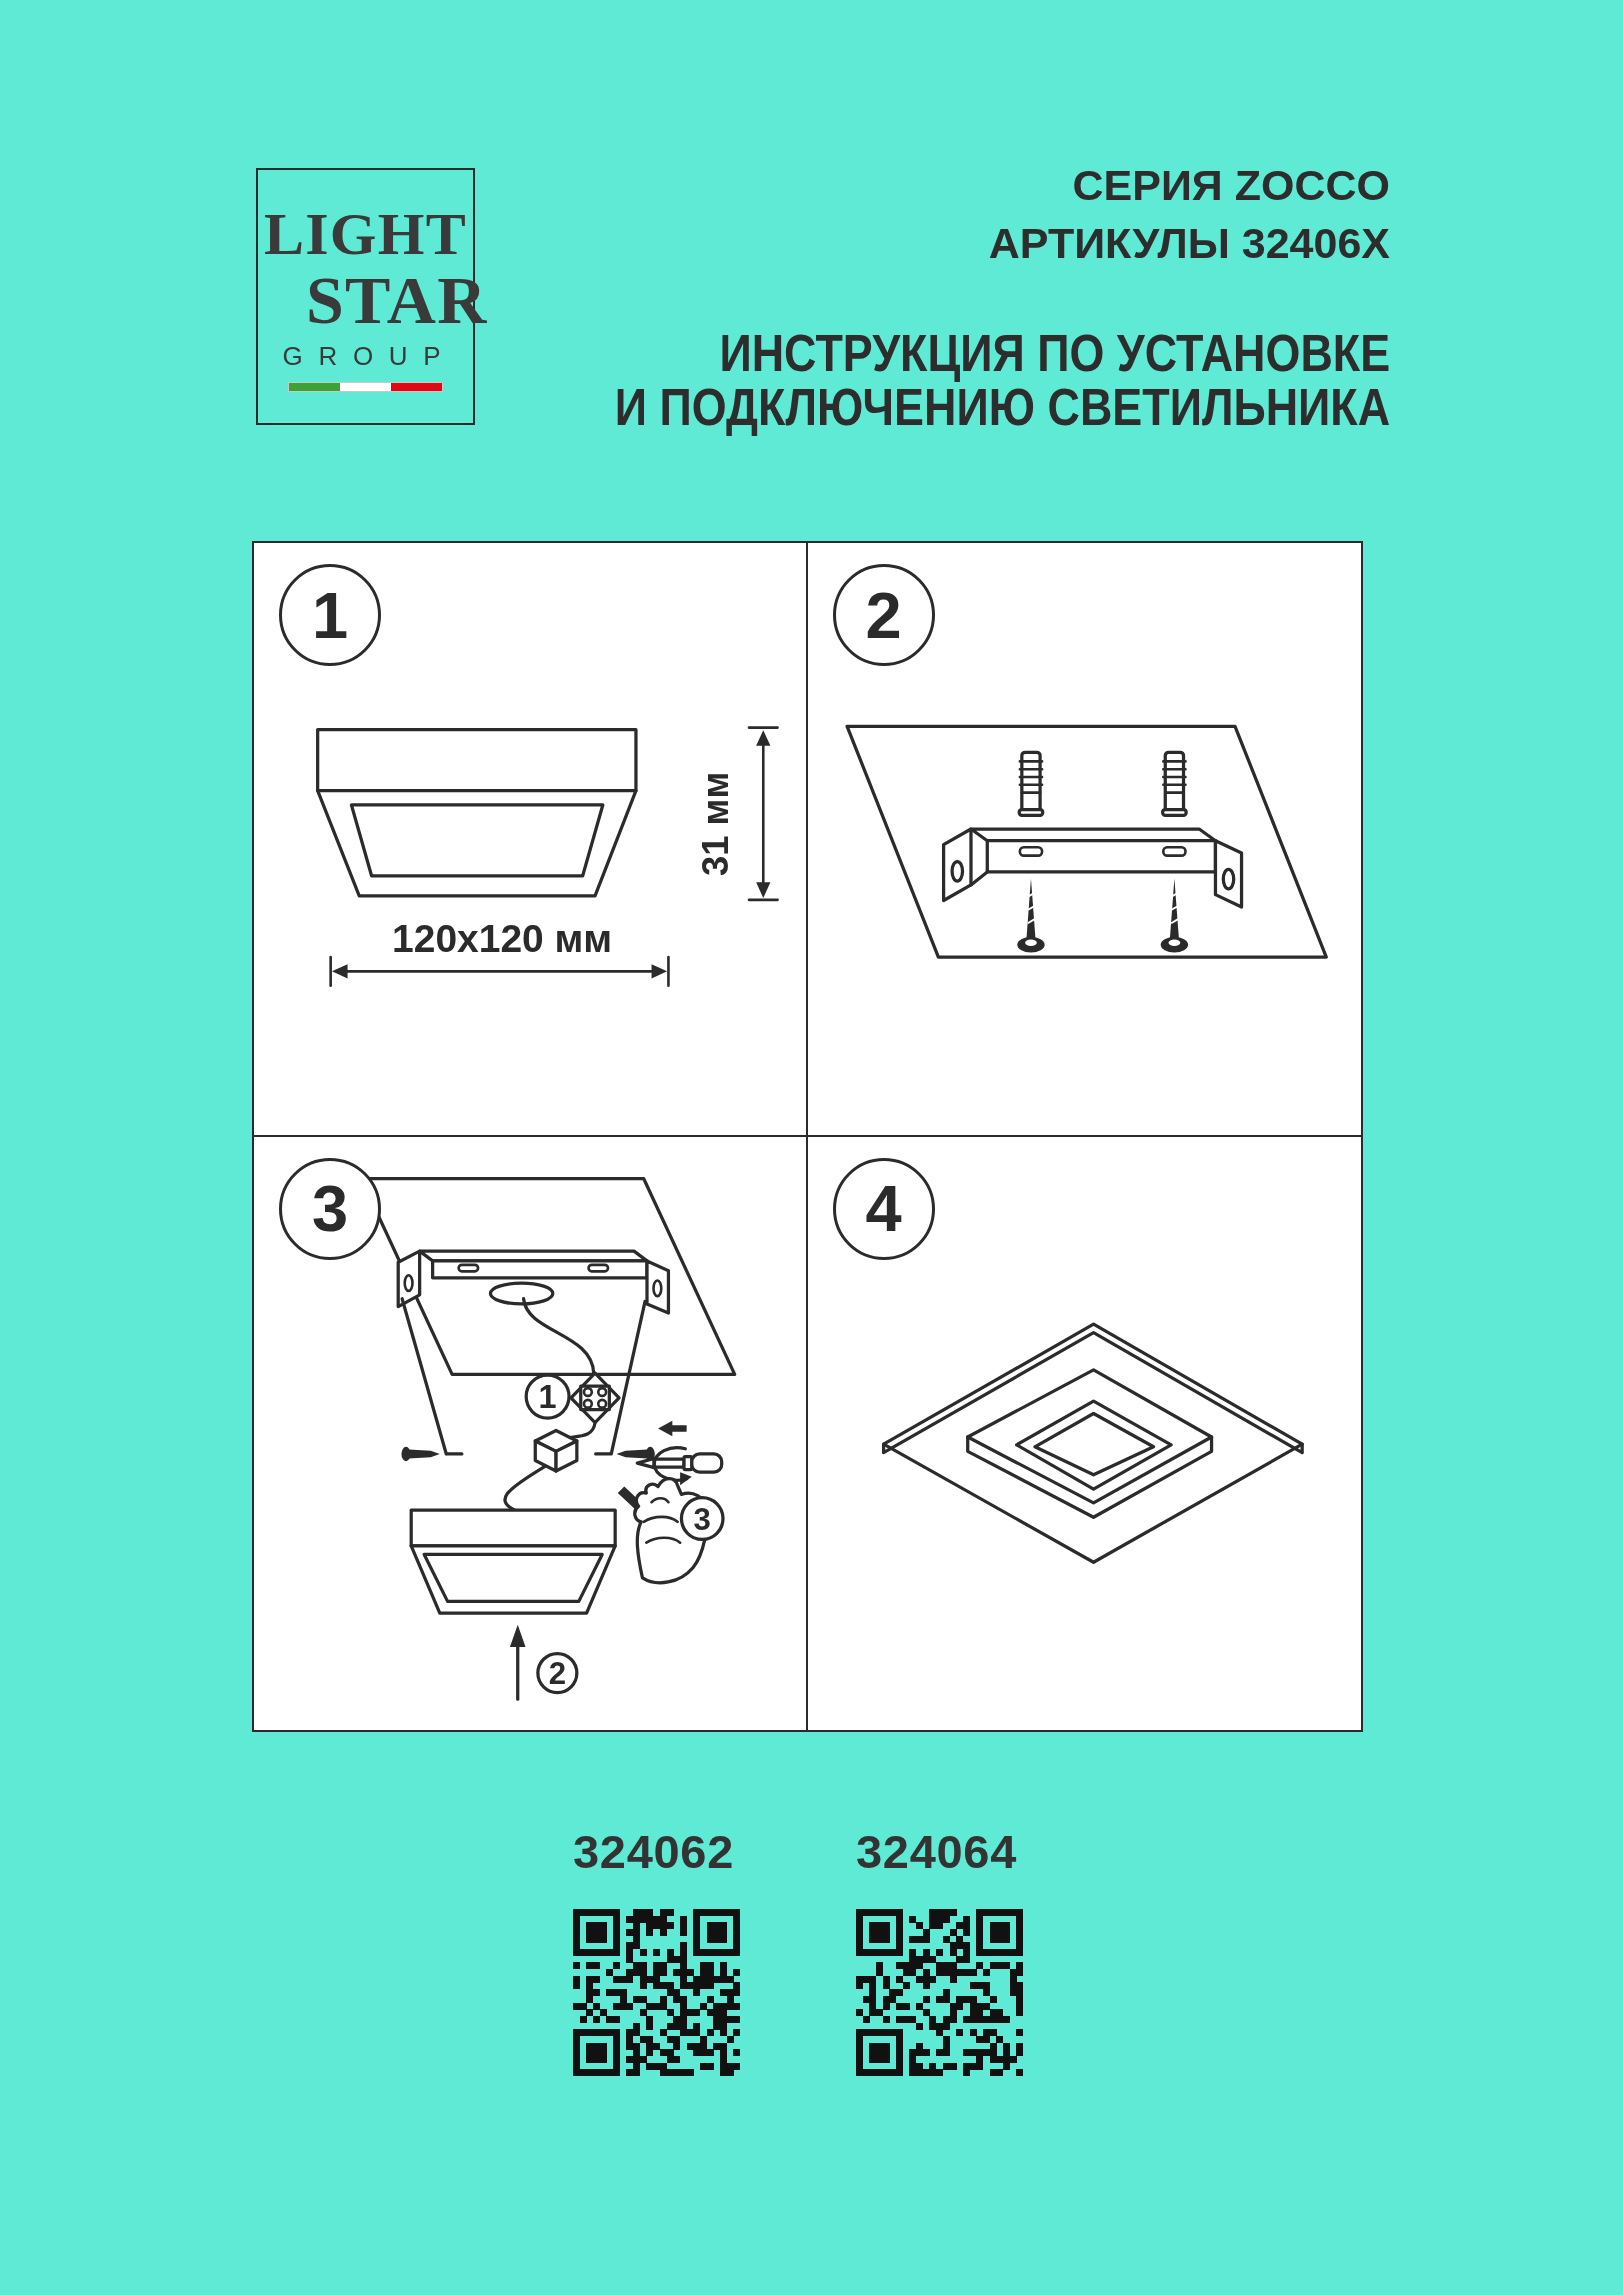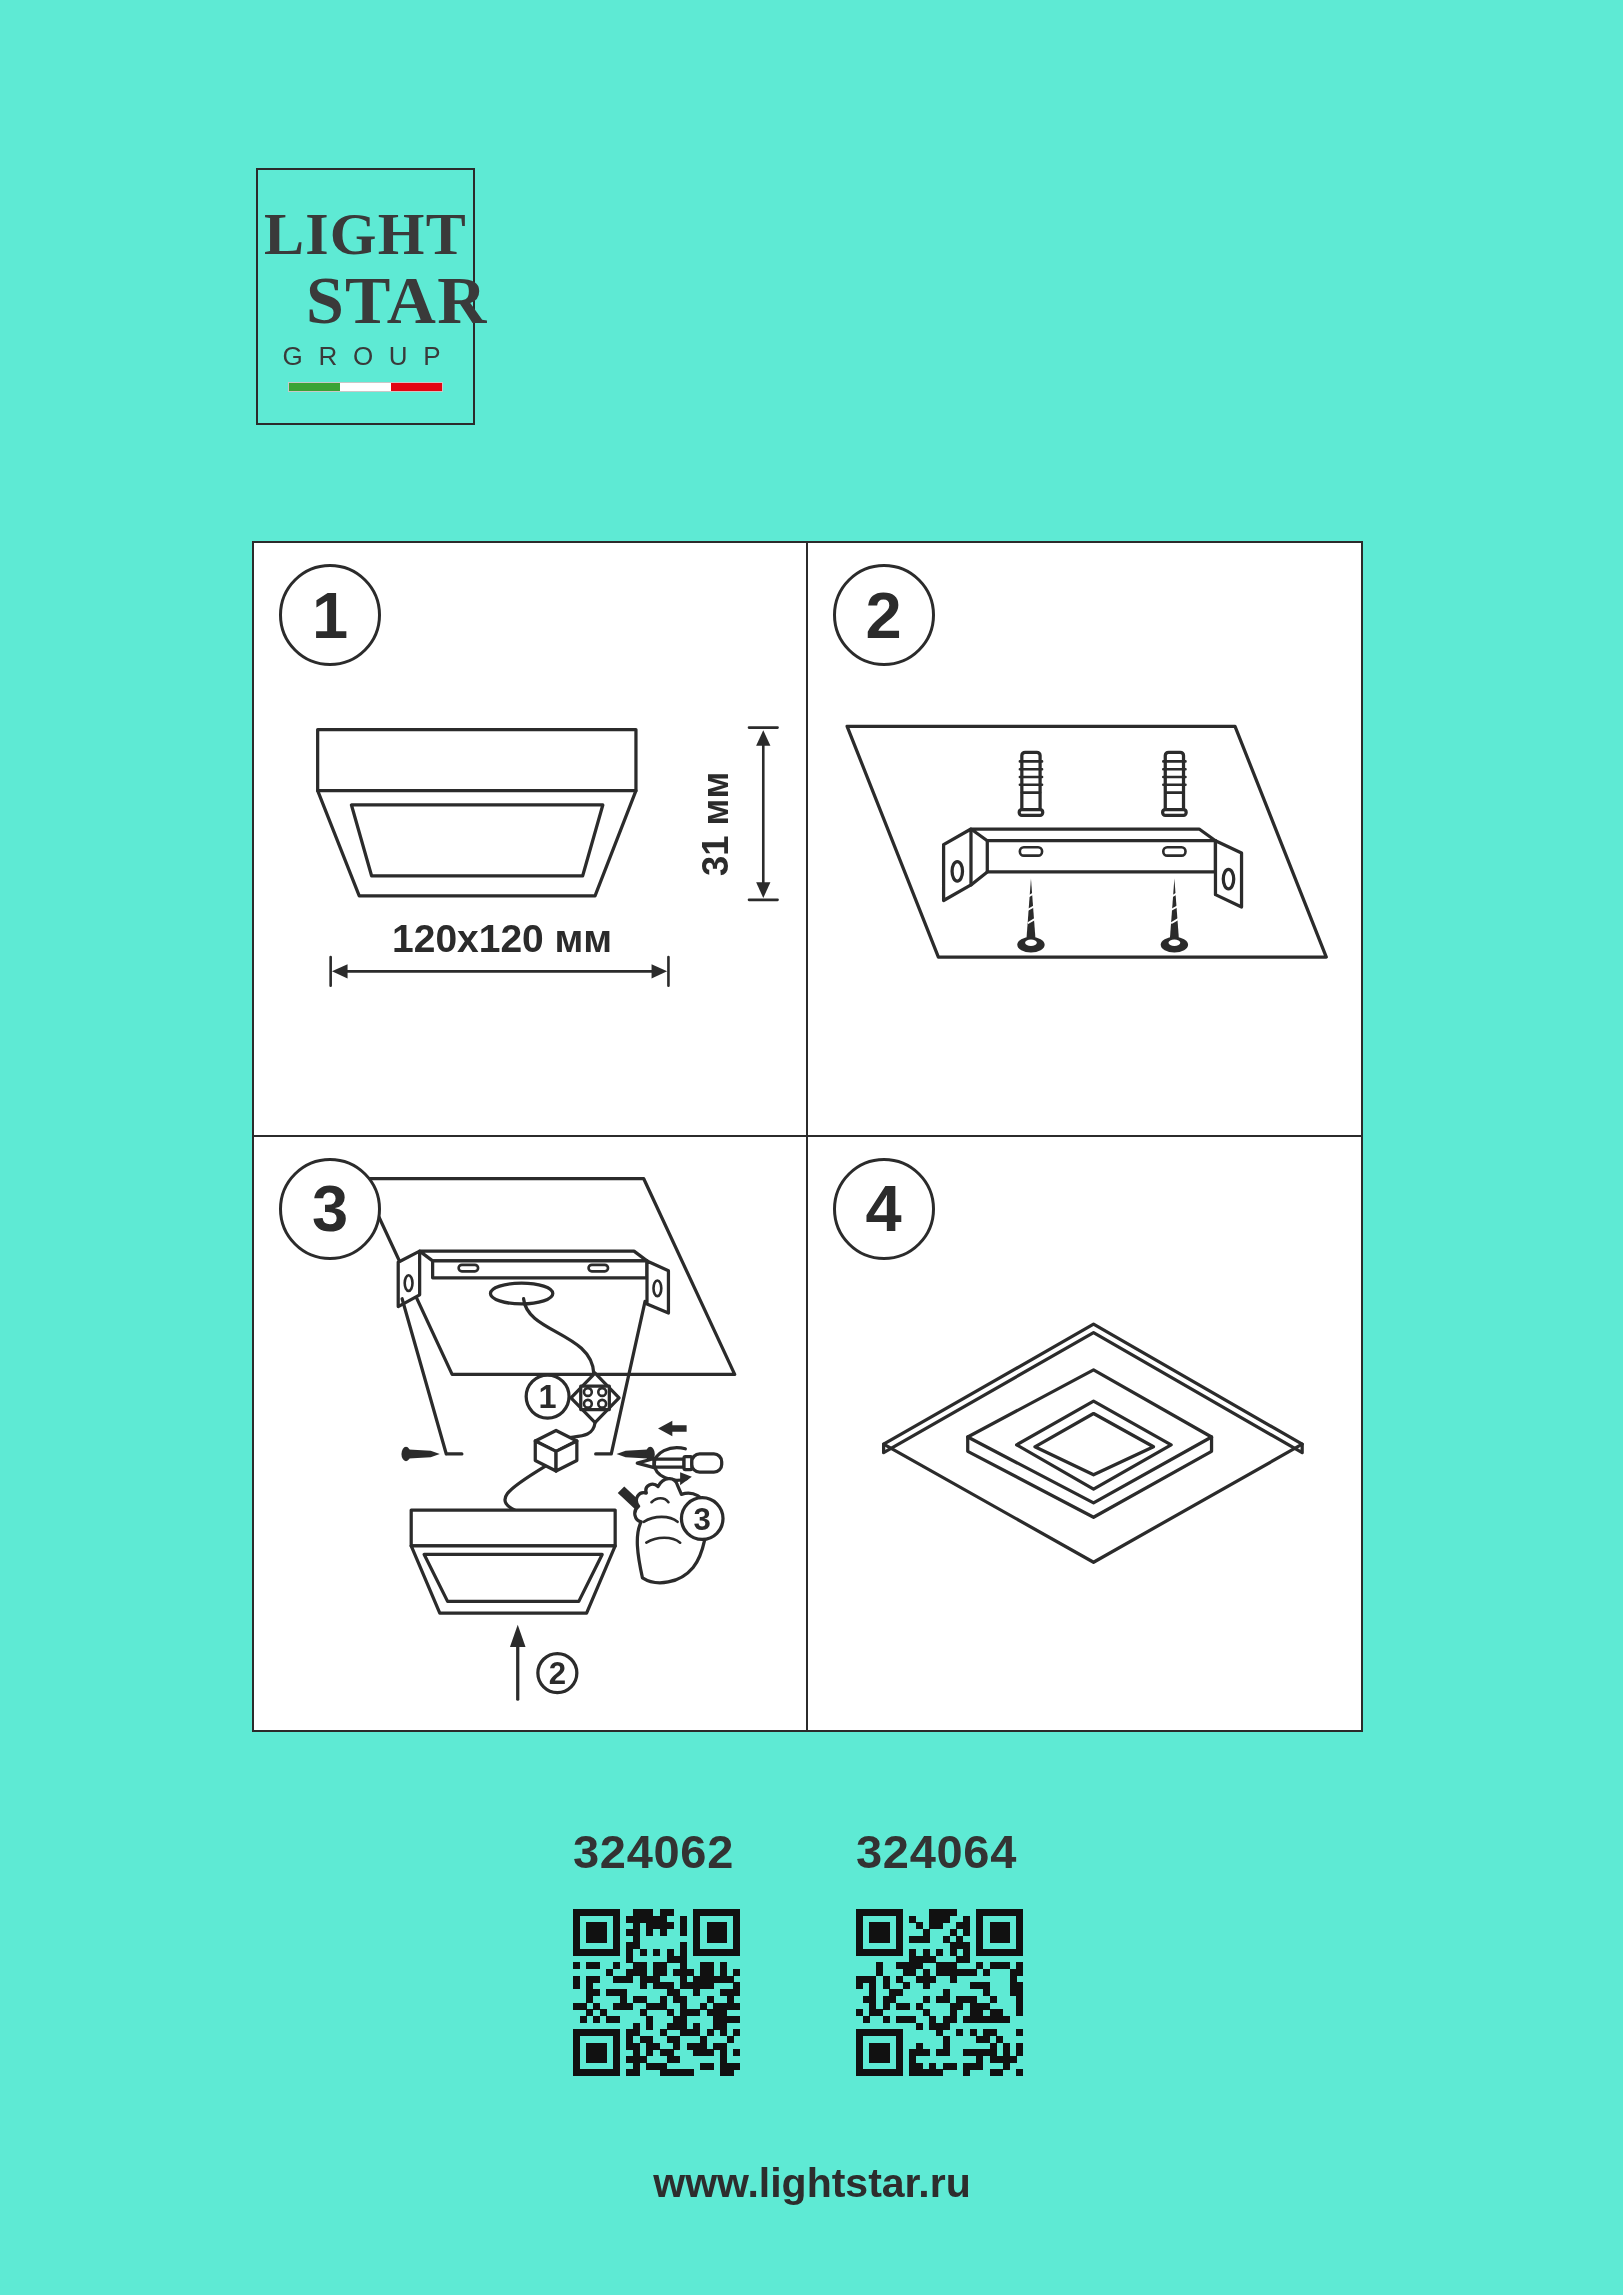--- a/index.html
+++ b/index.html
@@ -66,20 +66,26 @@
     <div class="logo-light">LIGHT</div>
     <div class="logo-star">STAR</div>
     <div class="logo-group">GROUP</div>
     <div class="flag">
       <span style="background:#3aa335"></span>
       <span style="background:#ffffff"></span>
       <span style="background:#e30613"></span>
     </div>
   </div>
 
+  <div class="hdr">
+    <div class="hdr-series">СЕРИЯ ZOCCO</div>
+    <div class="hdr-series">АРТИКУЛЫ 32406Х</div>
+    <div class="hdr-title">ИНСТРУКЦИЯ ПО УСТАНОВКЕ</div>
+    <div class="hdr-title" style="margin-top:0;">И ПОДКЛЮЧЕНИЮ СВЕТИЛЬНИКА</div>
+  </div>
 
   <div class="grid">
 
     <div class="cell c1">
       <svg viewBox="0 0 849 910" preserveAspectRatio="none">
         <g>
           <rect class="lnw" x="98" y="287" width="490" height="94"></rect>
           <path class="lnw" d="M98,381 L588,381 L525,543 L162,543 Z"></path>
           <path class="ln" d="M150,403 L537,403 L506,512 L181,512 Z"></path>
         </g>
@@ -853,16 +859,15 @@
         <rect x="10" y="24" width="1.05" height="1.05"></rect>
         <rect x="11" y="24" width="1.05" height="1.05"></rect>
         <rect x="12" y="24" width="1.05" height="1.05"></rect>
         <rect x="16" y="24" width="1.05" height="1.05"></rect>
         <rect x="20" y="24" width="1.05" height="1.05"></rect>
         <rect x="21" y="24" width="1.05" height="1.05"></rect>
         <rect x="24" y="24" width="1.05" height="1.05"></rect>
       </svg>
   </div>
 
-  <div class="footer">www.lightstar.ru</div>
 
 </div>
 
 
 </body></html>

